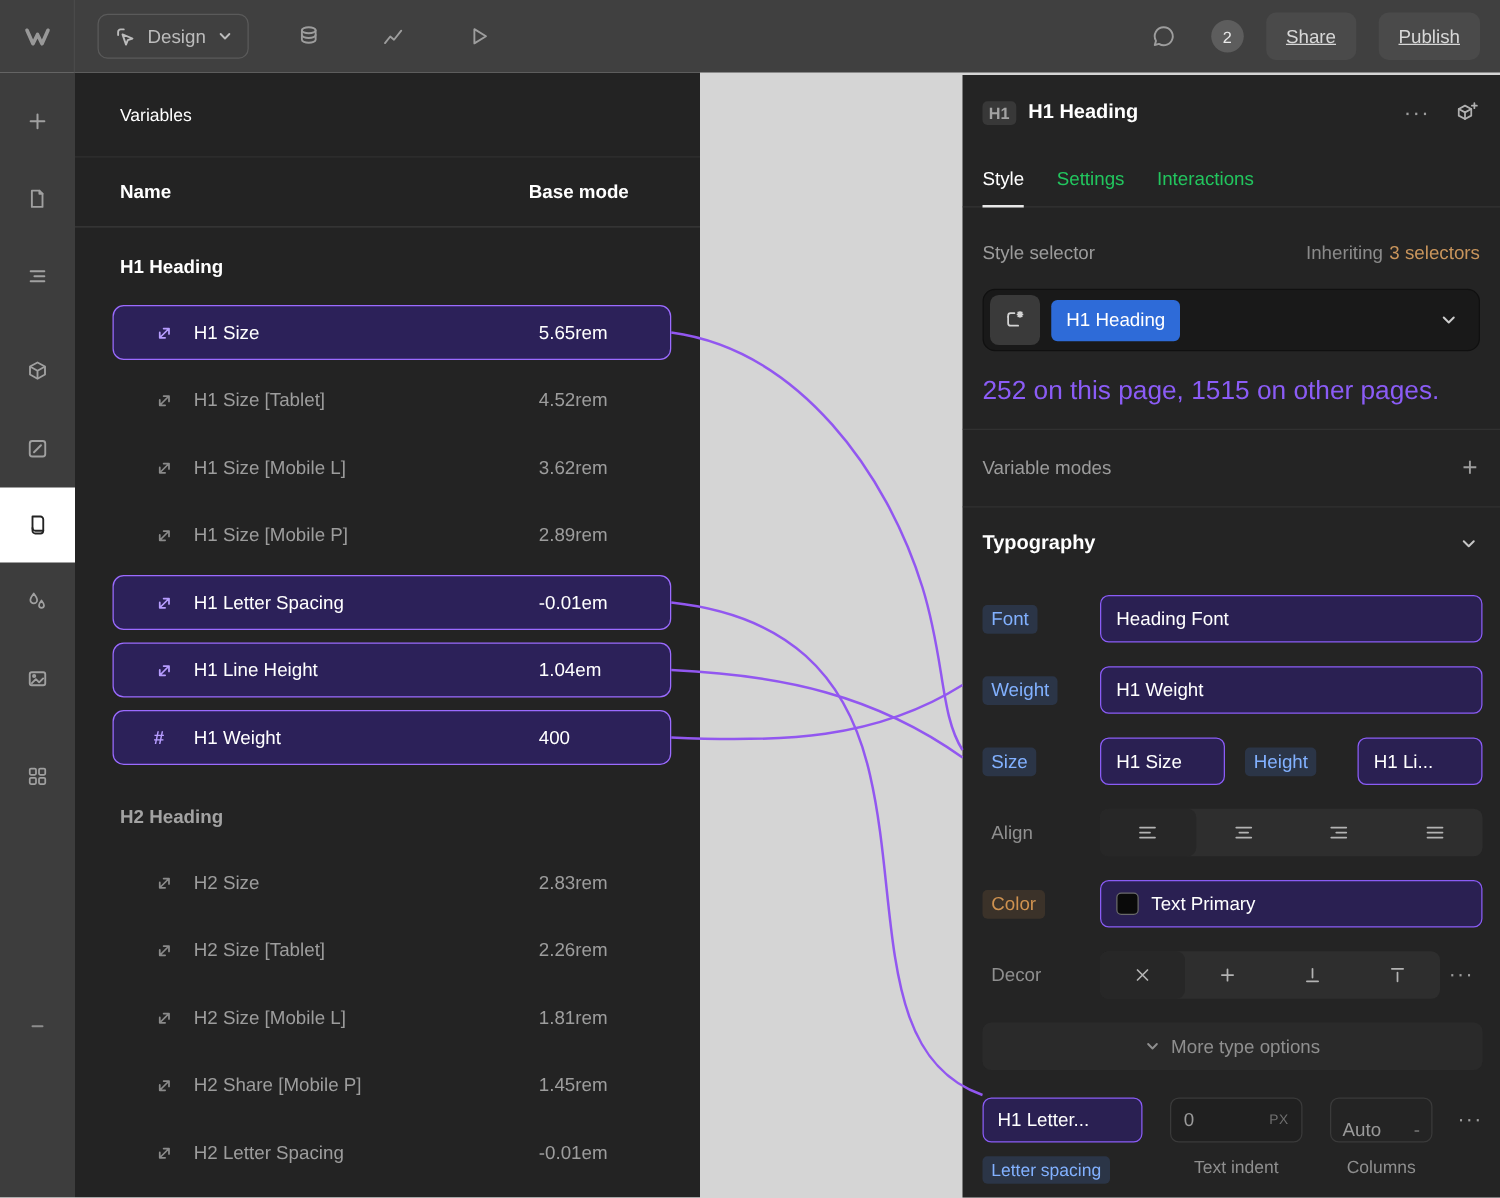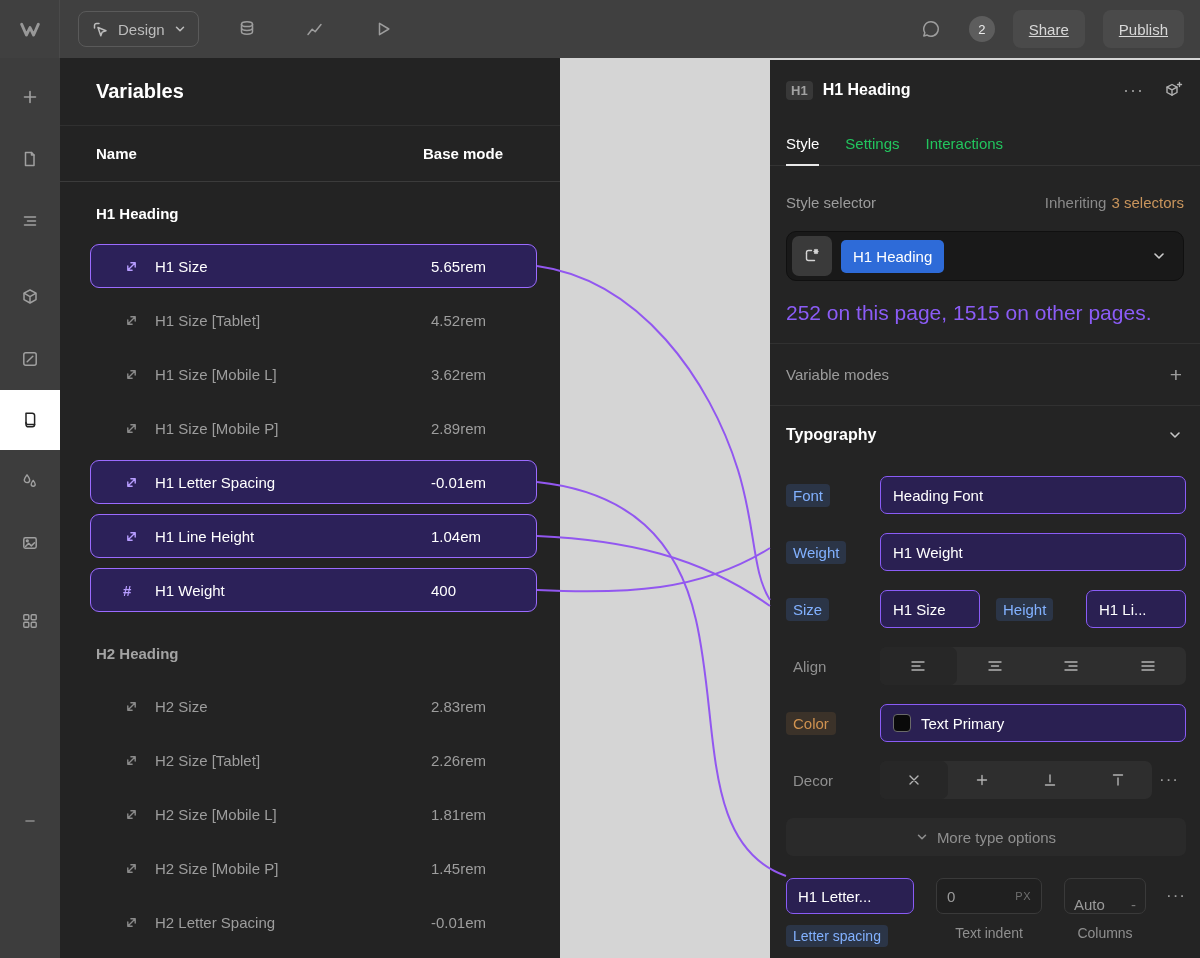--- a/index.html
+++ b/index.html
@@ -21,21 +21,21 @@
   .rail{position:absolute;top:58px;left:0;width:60px;height:900px;background:#3d3d3d;display:flex;flex-direction:column;align-items:center;padding-top:8px;z-index:20;}
   .rail-item{width:60px;height:62px;display:flex;align-items:center;justify-content:center;color:#a0a0a0;}
   .rail-item.active{background:#ffffff;color:#232323;height:60px;}
   .rail-gap-sm{height:14px;flex:none;}
   .rail-gap-md{height:16px;flex:none;}
   .rail-dash{position:absolute;top:760px;left:0;width:60px;display:flex;justify-content:center;color:#8d8d8d;}
 
   
   .vpanel{position:absolute;top:58px;left:60px;width:500px;height:900px;background:#232323;z-index:20;overflow:hidden;}
   .vp-head{height:68px;display:flex;align-items:center;padding-left:36px;border-bottom:1px solid #303030;}
-  .vp-title{color:#fff;font-size:20px;font-weight:700;}
+  .vp-title{color:#fff;font-size:14px;font-weight:400;}
   .vp-cols{height:56px;display:flex;align-items:center;padding-left:36px;border-bottom:1px solid #3b3b3b;position:relative;color:#fff;font-size:15px;font-weight:700;}
   .vp-col2{position:absolute;left:363px;}
   .vsec{padding:0 23px 0 30px;}
   .vsec-head{height:62px;display:flex;align-items:center;padding-left:6px;color:#fff;font-size:15px;font-weight:700;}
   .vsec-head.dim{color:#a3a3a3;}
   .vrow{height:44px;margin-bottom:10px;display:flex;align-items:center;padding-left:32px;position:relative;border-radius:9px;color:#9d9d9d;font-size:15px;border:1.5px solid transparent;}
   .vrow .vicon{width:17px;color:#8a8a8a;font-size:15px;font-weight:700;}
   .vrow .vname{margin-left:15px;white-space:nowrap;}
   .vrow .vval{position:absolute;left:340px;white-space:nowrap;}
   .vrow.hl{border-color:#9b6bff;background:#2c2159;color:#ffffff;}
@@ -314,21 +314,21 @@
         </span>
       <span class="vname">H2 Size [Mobile L]</span>
       <span class="vval">1.81rem</span>
     </div>
     <div class="vrow">
       <span class="vicon ic">
           <svg width="15" height="15" viewBox="0 0 15 15" fill="none" stroke="currentColor" stroke-width="1.4" stroke-linecap="round" stroke-linejoin="round">
             <path d="M4 11L11 4M6.9 3.8h4.3v4.3M8.1 11.2H3.8V6.9"></path>
           </svg>
         </span>
-      <span class="vname">H2 Size [Mobile P]</span>
+      <span class="vname">H2 Share [Mobile P]</span>
       <span class="vval">1.45rem</span>
     </div>
     <div class="vrow">
       <span class="vicon ic">
           <svg width="15" height="15" viewBox="0 0 15 15" fill="none" stroke="currentColor" stroke-width="1.4" stroke-linecap="round" stroke-linejoin="round">
             <path d="M4 11L11 4M6.9 3.8h4.3v4.3M8.1 11.2H3.8V6.9"></path>
           </svg>
         </span>
       <span class="vname">H2 Letter Spacing</span>
       <span class="vval">-0.01em</span>

